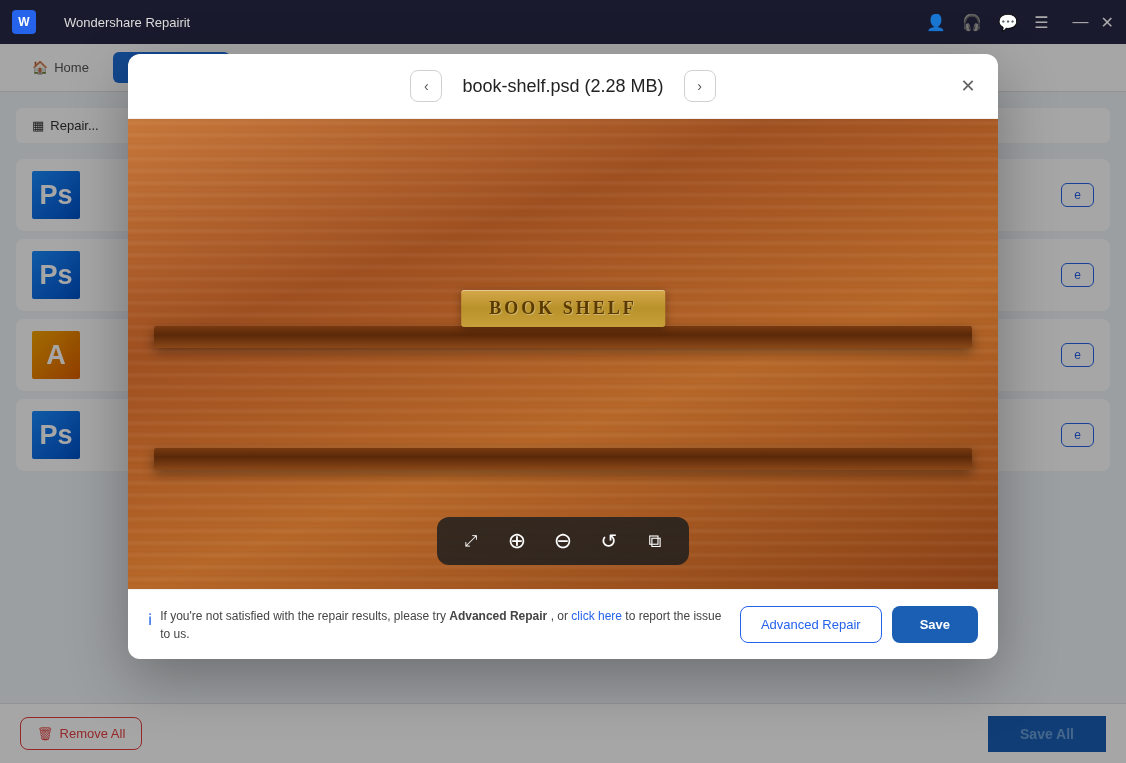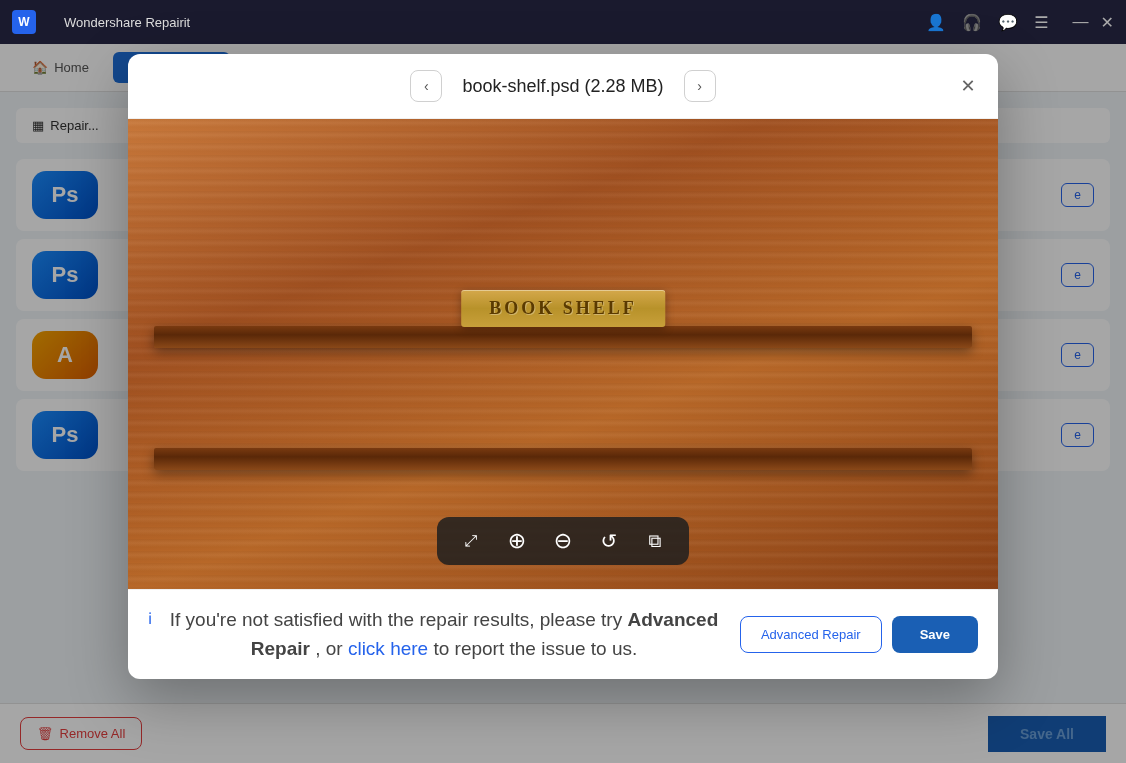--- a/index.html
+++ b/index.html
@@ -79,24 +79,24 @@
     .file-rows { display: flex; flex-direction: column; gap: 8px; margin-top: 4px; }
     .file-row {
       background: white;
       border-radius: 8px;
       height: 72px;
       display: flex; align-items: center;
       padding: 0 16px;
       gap: 12px;
     }
     .file-icon {
-      width: 66px; height: 48px;
-      border-radius: 14px;
-      display: flex; align-items: center; justify-content: center;
-      font-size: 22px; font-weight: bold; color: white;
+      width: 48px; height: 48px;
+      border-radius: 2px;
+      display: flex; align-items: center; justify-content: center;
+      font-size: 27px; font-weight: bold; color: white;
     }
     .file-icon.ps { background: linear-gradient(135deg, #1a8cff, #0052cc); }
     .file-icon.ai { background: linear-gradient(135deg, #f7a500, #e06000); }
     .file-row-info { flex: 1; }
     .file-row-action {
       border: 1.5px solid #2563eb;
       color: #2563eb;
       background: white;
       padding: 4px 12px;
       border-radius: 6px;
@@ -304,24 +304,23 @@
       display: flex; align-items: flex-start; gap: 8px;
       flex: 1;
     }
     .info-icon {
       color: #2563eb;
       font-size: 16px;
       flex-shrink: 0;
       margin-top: 1px;
     }
     .footer-text {
-      font-size: 19px;
+      font-size: 12px;
       color: #444;
       line-height: 1.5;
-      text-align: center;
     }
     .footer-text strong { font-weight: 600; }
     .footer-text a { color: #2563eb; text-decoration: none; }
     .footer-actions {
       display: flex; gap: 10px; flex-shrink: 0;
     }
     .advanced-repair-btn {
       border: 1.5px solid #2563eb;
       color: #2563eb;
       background: white;

